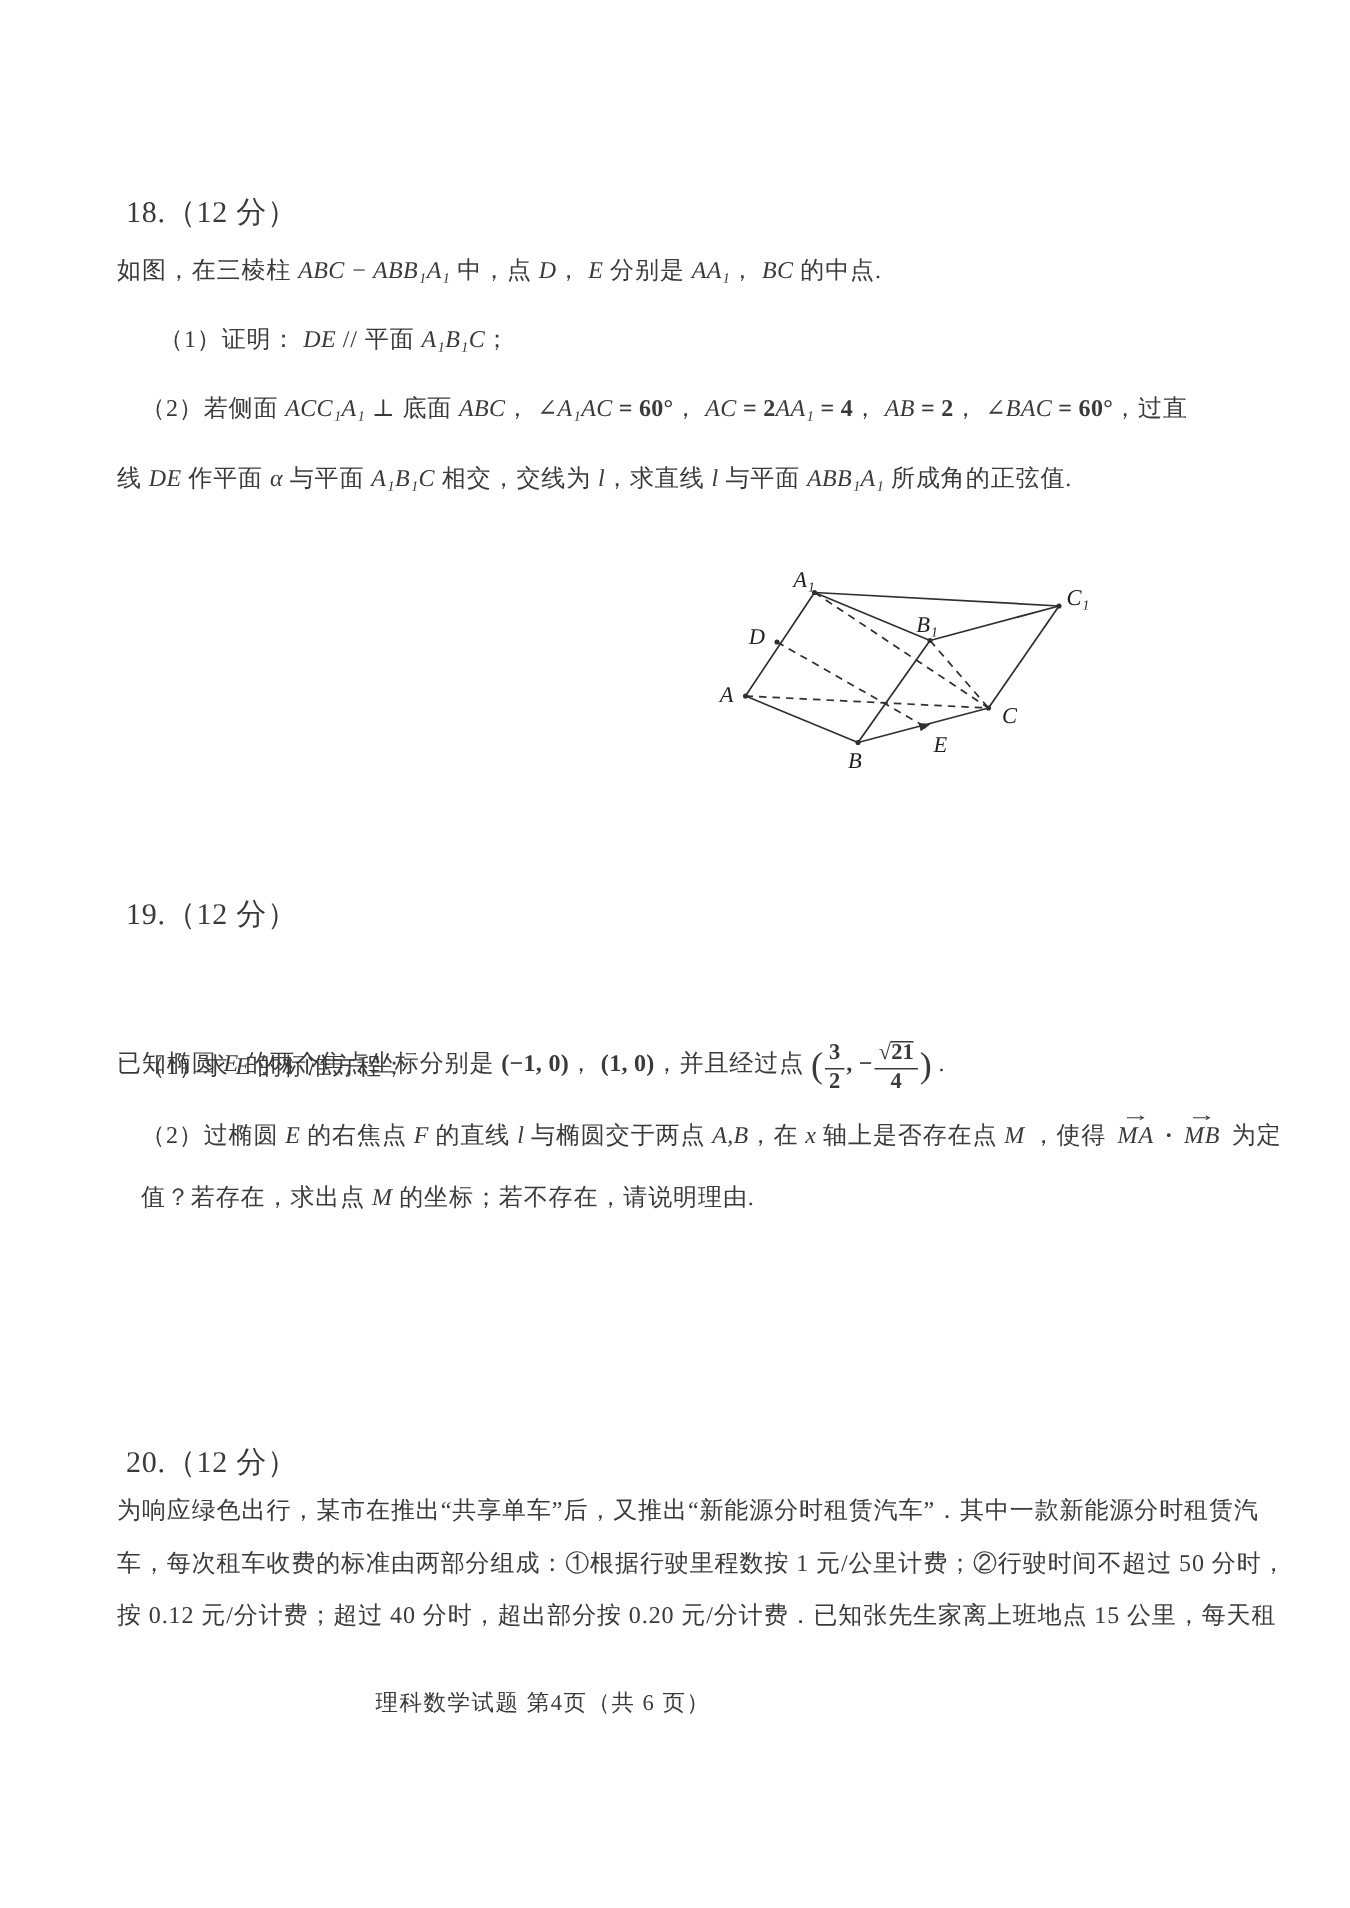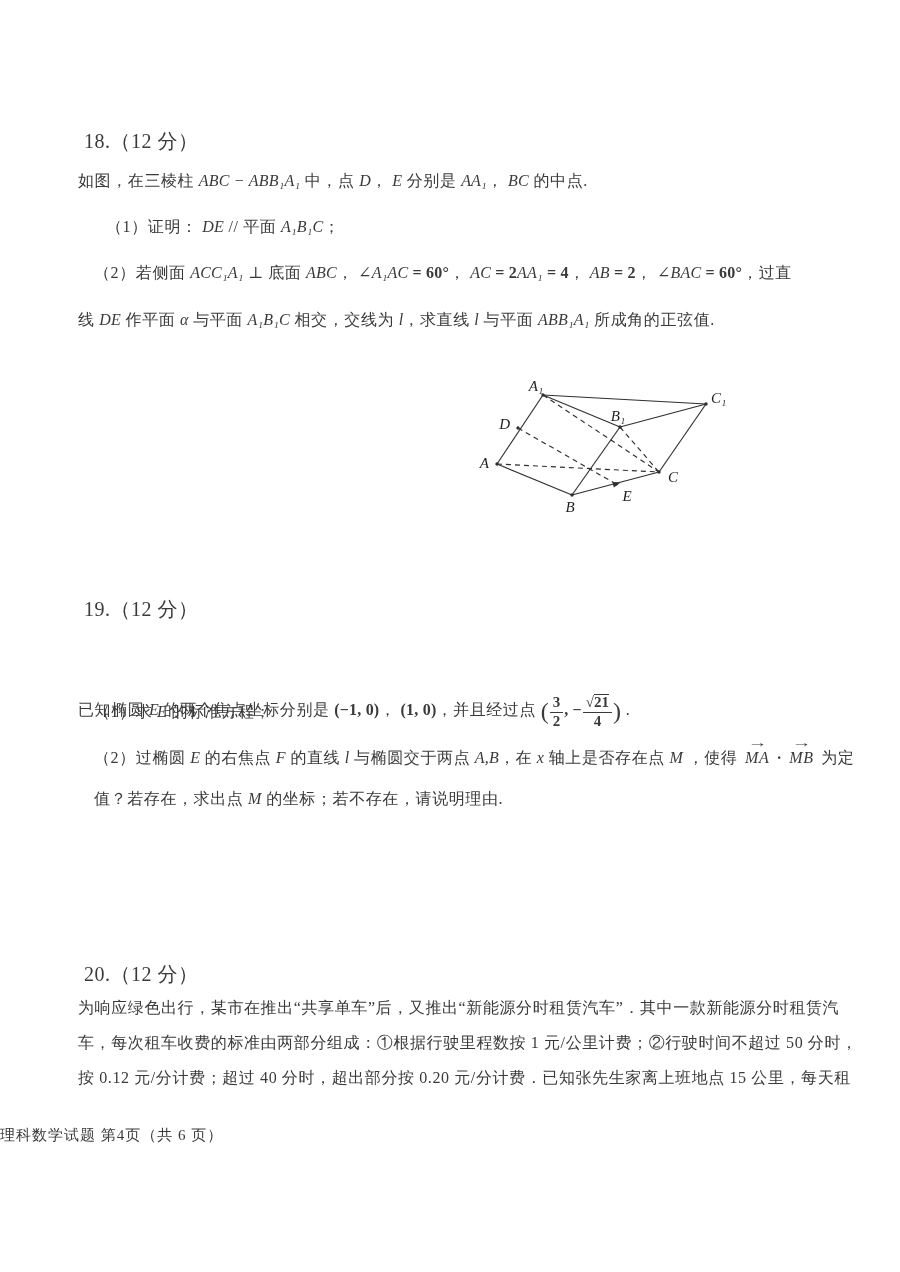--- a/index.html
+++ b/index.html
@@ -20,21 +20,21 @@
   .ovl{display:inline-block;border-top:1.4px solid #3a3a3a;line-height:1.05;margin-top:48px;}
   .vec{position:relative;display:inline-block;font-style:italic;margin:0 2px;padding:2px 1px 0 1px;}
   .vec .arr{position:absolute;top:-0.72em;left:0;width:100%;text-align:center;
             font-style:normal;font-size:13px;line-height:1;transform:scaleX(1.5);letter-spacing:0;}
   .figwrap{position:absolute;left:458px;top:367px;width:280px;height:165px;}
   .edge{stroke:#2f2f2f;stroke-width:1.15;fill:none;}
   .dash{stroke-dasharray:5,4;}
   .dot{fill:#2f2f2f;stroke:none;}
   .plabel{font-family:"Liberation Serif","DejaVu Serif",serif;font-style:italic;
           font-size:15px;fill:#1f1f1f;}
-  .footer{position:absolute;left:0;width:724px;font-size:15px;letter-spacing:1px;}
+  .footer{position:absolute;left:0;width:724px;text-align:center;font-size:15px;letter-spacing:1px;}
 </style>
 </head>
 <body>
 
 <div class="qnum" style="left:84px;top:128px;">18.（12 分）</div>
 <div class="line" style="left:78px;top:170px;">如图，在三棱柱 <span class="mi">ABC − ABB₁A₁</span> 中，点 <span class="mi">D</span>， <span class="mi">E</span> 分别是 <span class="mi">AA₁</span>， <span class="mi">BC</span> 的中点.</div>
 <div class="line" style="left:94px;top:216px;margin-left:12px;">（1）证明： <span class="mi">DE</span> // 平面 <span class="mi">A₁B₁C</span>；</div>
 <div class="line" style="left:94px;top:262px;">（2）若侧面 <span class="mi">ACC₁A₁</span> ⊥ 底面 <span class="mi">ABC</span>， <span class="mi">∠A₁AC</span><span class="mb"> = 60°</span>， <span class="mi">AC</span><span class="mb"> = 2</span><span class="mi">AA₁</span><span class="mb"> = 4</span>， <span class="mi">AB</span><span class="mb"> = 2</span>， <span class="mi">∠BAC</span><span class="mb"> = 60°</span>，过直</div>
 <div class="line" style="left:78px;top:309px;">线 <span class="mi">DE</span> 作平面 <span class="mi">α</span> 与平面 <span class="mi">A₁B₁C</span> 相交，交线为 <span class="mi">l</span>，求直线 <span class="mi">l</span> 与平面 <span class="mi">ABB₁A₁</span> 所成角的正弦值.</div>
 

